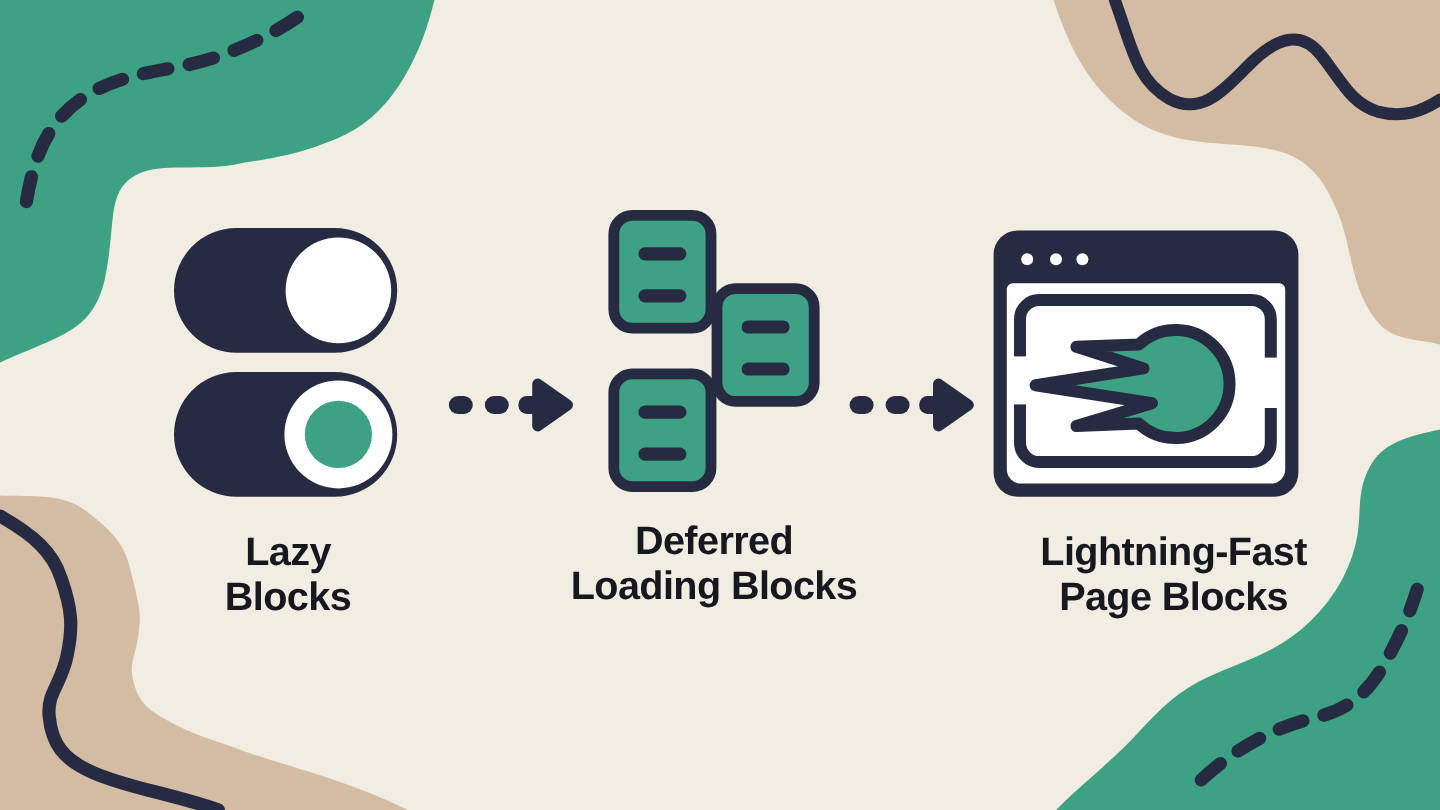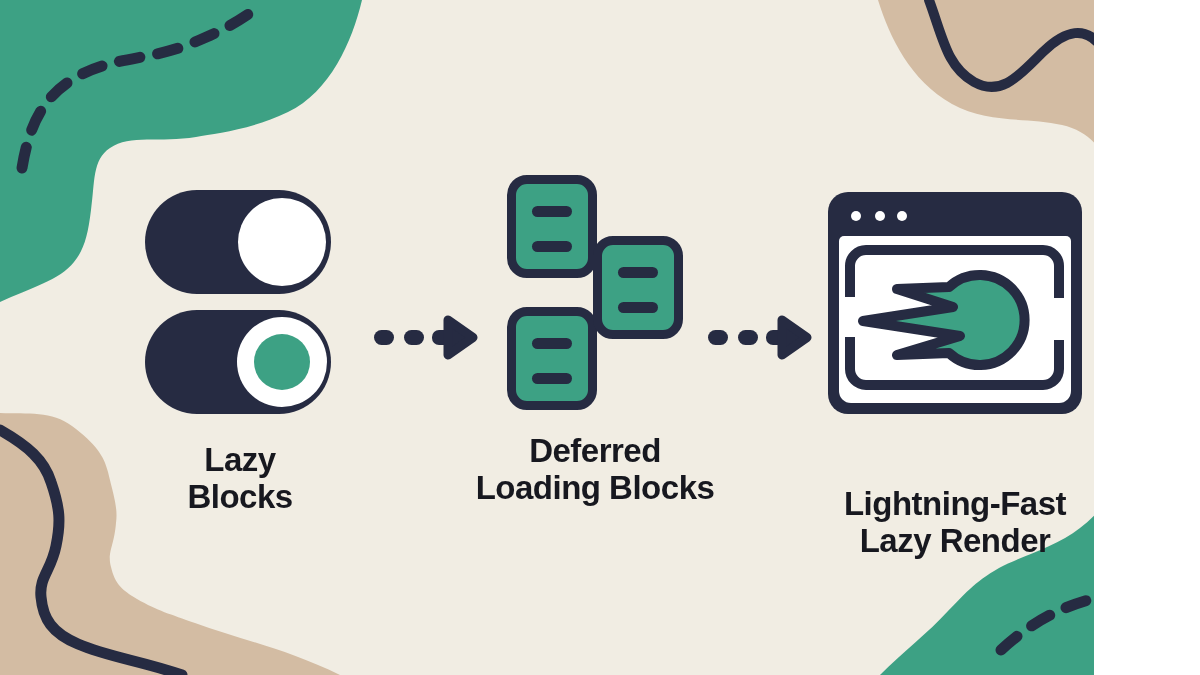--- a/index.html
+++ b/index.html
@@ -1,21 +1,21 @@
 <!DOCTYPE html>
 <html style="--background: #f1ede3; --teal: #3da184; --tan: #d3bca3; --navy: #262b42; --text: #17181f; --white: #ffffff;"><head>
 <meta charset="utf-8">
 <style>
   :root{
     --background:#f1ede3; --teal:#3da184; --tan:#d3bca3;
     --navy:#262b42; --text:#17181f; --white:#ffffff;
   }
   *{margin:0;padding:0;box-sizing:border-box;}
   body{font-family:"Liberation Sans",sans-serif;}
-  .canvas{position:relative;width:1094px;height:675px;background:var(--background);overflow:hidden;}
+  .canvas{position:relative;width:1200px;height:675px;background:var(--background);overflow:hidden;}
   .bg{position:absolute;inset:0;z-index:0;}
 
   
   .icon-layer{position:absolute;z-index:2;}
 
   
   .toggles{left:145px;top:190px;width:186px;height:224px;}
   .pill{position:absolute;left:0;width:186px;height:104px;background:var(--navy);border-radius:52px;}
   .pill.p1{top:0;} .pill.p2{top:120px;}
   .knob-white{position:absolute;right:5px;top:8px;width:88px;height:88px;border-radius:50%;background:var(--white);}
@@ -37,21 +37,21 @@
 
   
   .arrow{position:absolute;z-index:2;width:106px;height:46px;}
   .arrow.a1{left:372px;top:314px;} .arrow.a2{left:706px;top:314px;}
 
   
   .label{position:absolute;z-index:2;text-align:center;font-weight:800;font-size:33px;line-height:37px;letter-spacing:-0.5px;color:var(--text);}
   .label .ln{display:block;}
   .label.l1{left:90px;top:441px;width:300px;}
   .label.l2{left:430px;top:432px;width:330px;}
-  .label.l3{left:790px;top:441px;width:330px;margin-top:44px;}
+  .label.l3{left:813px;top:441px;width:330px;}
 </style>
 </head>
 <body>
 
 <div class="canvas">
 
   <svg class="bg" width="1200" height="675" viewBox="0 0 1200 675">
     <path fill="var(--teal)" d="M 0 0 L 362 0 C 352 42 330 92 288 112 C 248 131 215 133 196 137 C 160 143 130 134 110 148 C 92 160 95 182 91 210 C 88 235 84 250 74 262 C 60 280 30 288 0 302 Z"></path>
     <path fill="none" stroke="var(--navy)" stroke-width="11" stroke-linecap="round" stroke-dasharray="21 18" d="M 22 168 C 30 118 48 92 80 75 C 118 56 150 60 190 44 C 212 35 228 28 250 13"></path>
 
@@ -122,16 +122,16 @@
   <div class="label l1">
     <span class="ln">Lazy</span>
     <span class="ln">Blocks</span>
   </div>
   <div class="label l2">
     <span class="ln">Deferred</span>
     <span class="ln">Loading Blocks</span>
   </div>
   <div class="label l3">
     <span class="ln">Lightning-Fast</span>
-    <span class="ln">Lazy Render</span>
+    <span class="ln">Page Blocks</span>
   </div>
 
 </div>
 
 </body></html>

